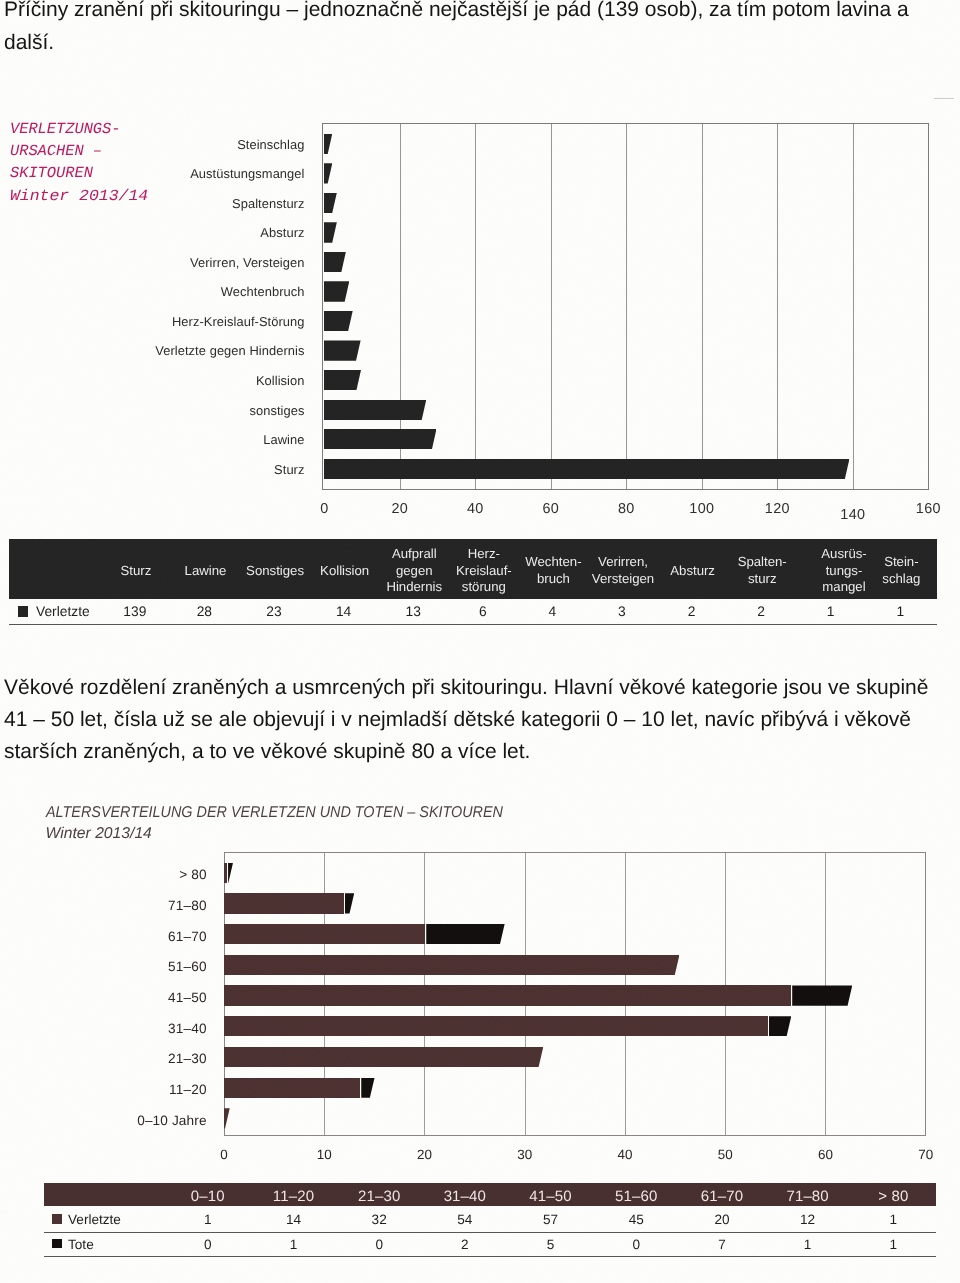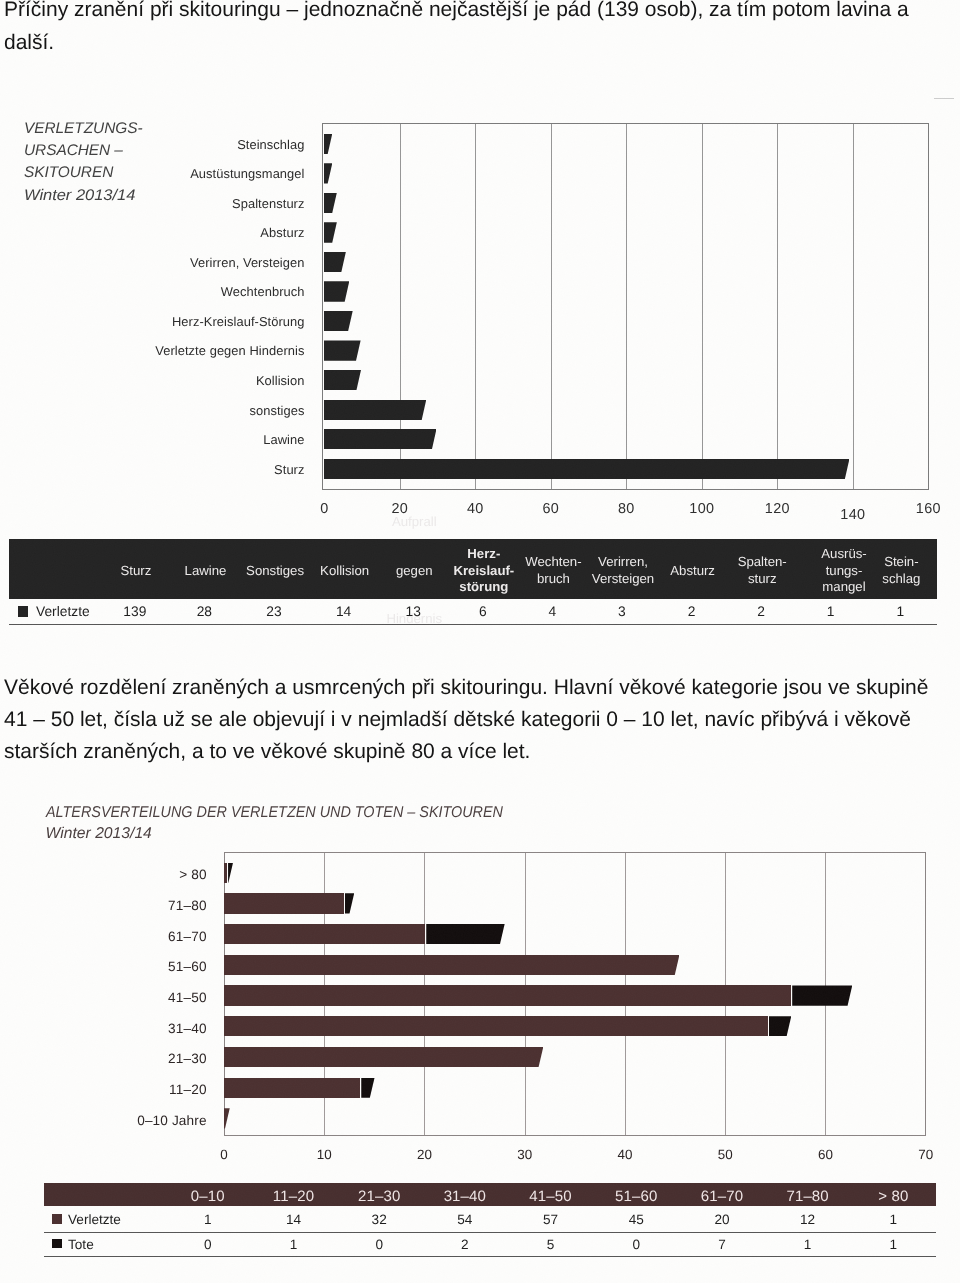--- a/index.html
+++ b/index.html
@@ -3,21 +3,21 @@
 <meta charset="utf-8">
 <style>
 html,body{margin:0;padding:0;}
 body{width:960px;height:1283px;background:#fdfdfc;font-family:"Liberation Sans",sans-serif;position:relative;overflow:hidden;-webkit-font-smoothing:antialiased;text-rendering:geometricPrecision;}
 .page{position:absolute;left:0;top:0;width:960px;height:1211px;}
 .noise{position:absolute;left:0;top:0;width:960px;height:1283px;filter:url(#scanNoise);pointer-events:none;z-index:5;opacity:.5;}
 .scanmark{position:absolute;left:934px;top:98px;width:20px;height:1px;background:#cdcdcd;}
 
 .para{position:absolute;font-size:21px;line-height:32.4px;color:#131313;}
 
-.c1title{position:absolute;left:24px;top:118px;width:190px;font-size:15.4px;line-height:22.2px;font-style:italic;color:#404040;letter-spacing:-.002em;}
+.c1title{position:absolute;left:10px;top:118px;width:190px;font-size:15.4px;line-height:22.2px;font-style:italic;color:#be185d;letter-spacing:-.002em;font-family:Liberation Mono, monospace;}
 .plot1{position:absolute;left:322px;top:122.5px;width:606.5px;height:367px;border:1px solid #7a7a7a;box-sizing:border-box;}
 .gl{position:absolute;top:0;bottom:0;width:1px;background:#969696;}
 .bar1{position:absolute;}
 .ylab1{position:absolute;text-align:right;font-size:12.9px;color:#2b2b2b;letter-spacing:.005em;}
 .xt1{position:absolute;font-size:14.4px;color:#2e2e2e;text-align:center;transform:translateX(-50%);letter-spacing:.02em;}
 
 .t1band{position:absolute;left:9px;top:539.4px;width:928px;height:59.6px;}
 .t1h{position:absolute;top:541.2px;height:59.6px;color:#eceaea;font-size:13.2px;line-height:16.75px;text-align:center;transform:translateX(-50%);display:flex;flex-direction:column;justify-content:center;align-items:center;}
 .t1rule{position:absolute;left:9px;top:624.2px;width:928px;height:1px;background:#555;}
 .t1lbl{position:absolute;font-size:13.8px;color:#1d1d1d;}
@@ -115,26 +115,26 @@
       </div>
       <div class="t1h" style="left: 205.49px; width: 72px;">
         <div>Lawine</div>
       </div>
       <div class="t1h" style="left: 275.08px; width: 72px;">
         <div>Sonstiges</div>
       </div>
       <div class="t1h" style="left: 344.67px; width: 72px;">
         <div>Kollision</div>
       </div>
-      <div class="t1h" style="left: 414.26px; width: 72px; gap: 32px;">
+      <div class="t1h" style="left: 414.26px; width: 72px;">
         <div>Aufprall</div>
         <div>gegen</div>
         <div>Hindernis</div>
       </div>
-      <div class="t1h" style="left: 483.85px; width: 72px; font-weight: bold;">
+      <div class="t1h" style="left: 483.85px; width: 72px;">
         <div>Herz-</div>
         <div>Kreislauf-</div>
         <div>störung</div>
       </div>
       <div class="t1h" style="left: 553.44px; width: 72px;">
         <div>Wechten-</div>
         <div>bruch</div>
       </div>
       <div class="t1h" style="left: 623.03px; width: 72px; justify-content: center;">
         <div>Verirren,</div>

